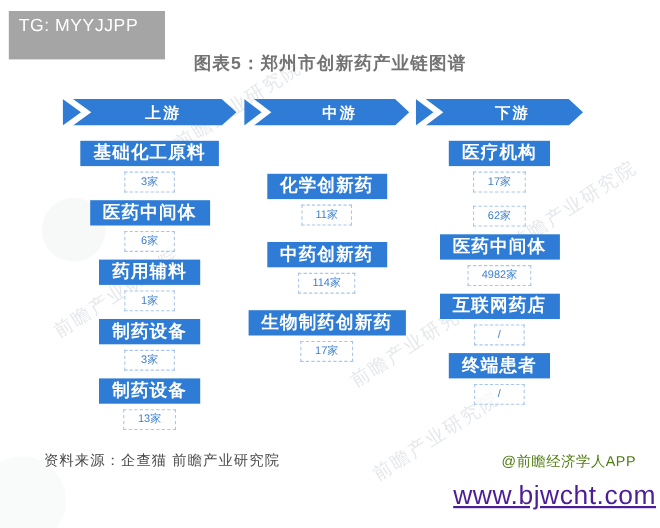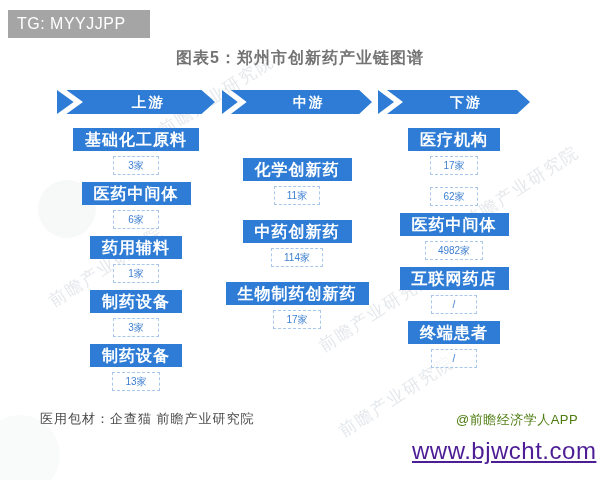--- a/index.html
+++ b/index.html
@@ -28,21 +28,21 @@
   }
   .wm-circle{
     position:absolute;
     width:58px;height:58px;border-radius:50%;
     background:rgba(120,130,140,0.06);
   }
   .wm-circle.c2{width:80px;height:80px;background:rgba(120,130,140,0.045);}
   
   .tg-badge{
     position:absolute;left:8px;top:10px;
-    width:142px;height:28px;
+    width:142px;height:44px;
     background:#A5A5A5;
     color:#ffffff;
     font-size:16px;line-height:28px;
     padding-left:9px;
     letter-spacing:0.5px;
   }
   
   .fig-title{
     position:absolute;left:0;right:0;top:48px;
     text-align:center;
@@ -201,15 +201,15 @@
       <div class="node-box">互联网药店</div>
       <div class="count-box">/</div>
     </div>
 
     <div class="chain-item">
       <div class="node-box">终端患者</div>
       <div class="count-box">/</div>
     </div>
   </div>
 
-<div class="source-line">医用包材：企查猫 前瞻产业研究院</div>
+<div class="source-line">资料来源：企查猫 前瞻产业研究院</div>
 <div class="credit-line">@前瞻经济学人APP</div>
 <div class="url-wm">www.bjwcht.com</div>
 
 </body></html>

